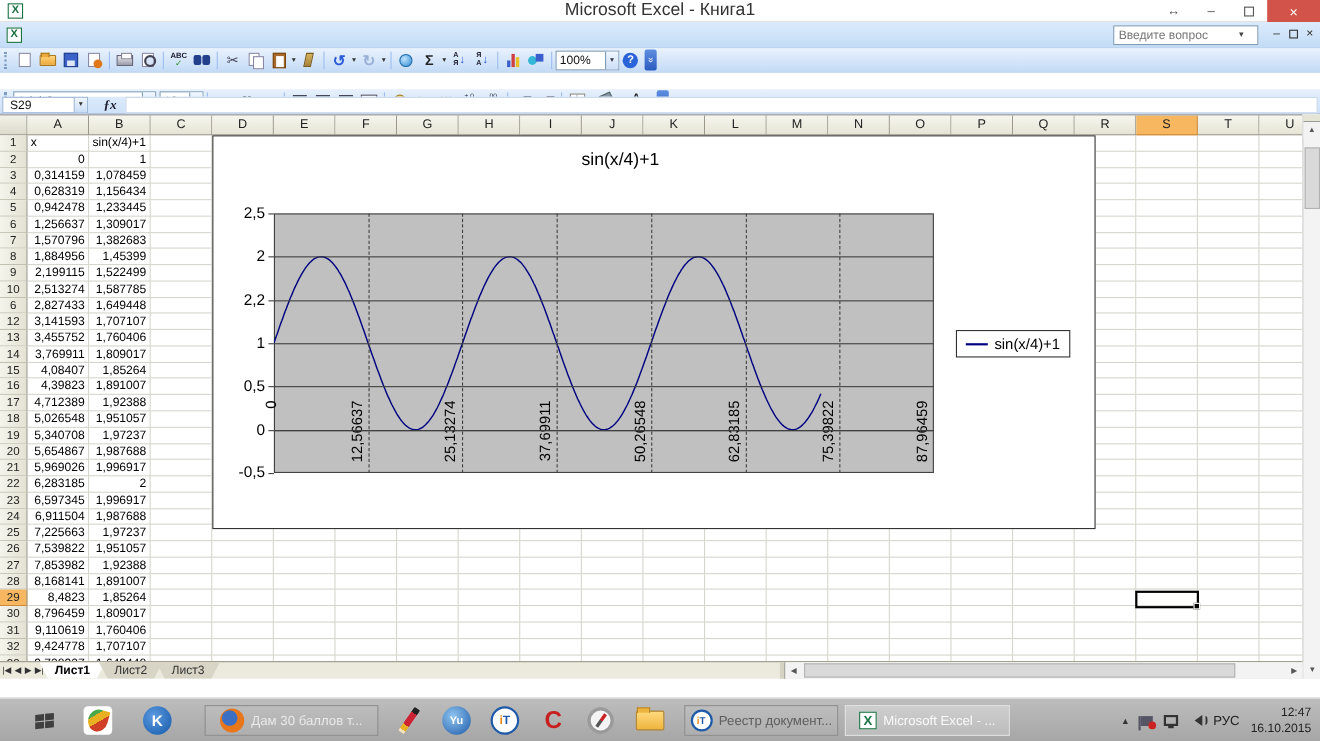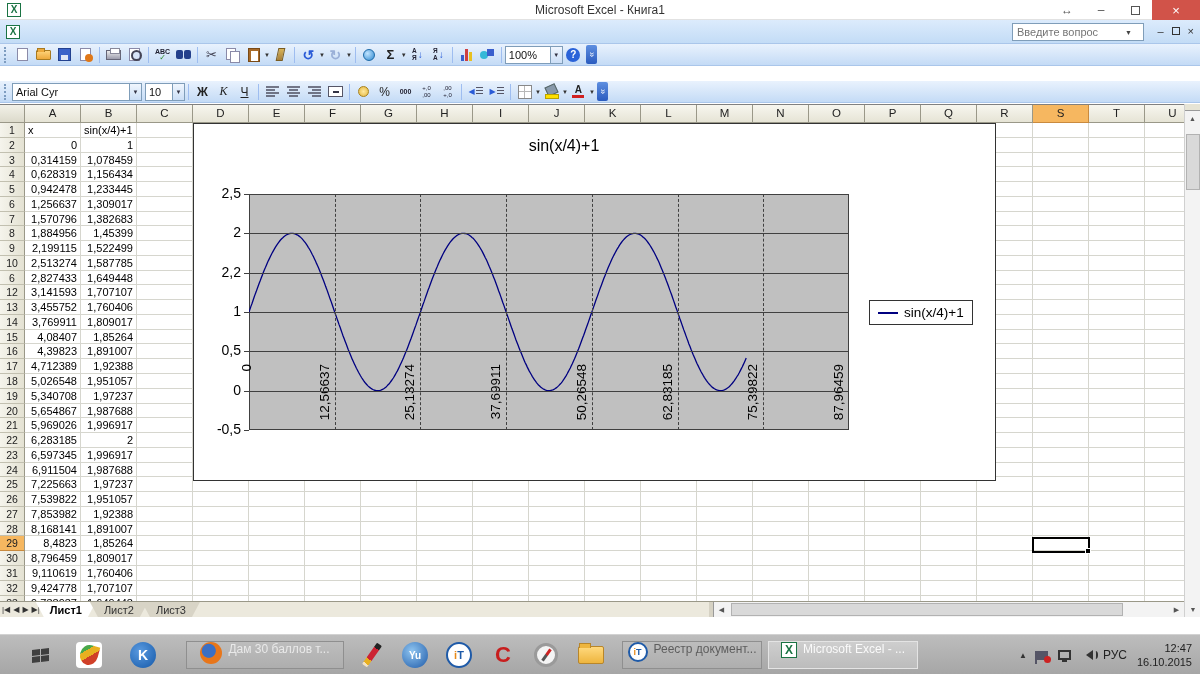--- a/index.html
+++ b/index.html
@@ -2,21 +2,21 @@
 <html><head>
 <meta charset="utf-8">
 <style>
   * { margin:0; padding:0; box-sizing:border-box; }
   html,body { width:1200px; height:674px; overflow:hidden; font-family:"Liberation Sans",sans-serif; }
   .screen { position:relative; width:1200px; height:674px; background:#fff; }
 
   
   .titlebar { position:absolute; left:0; top:0; width:1200px; height:20px; background:#fff; border-bottom:1px solid #e2e2e2; display:flex; align-items:center; }
   .titlebar .app-icon { position:absolute; left:7px; top:3px; }
-  .title-text { width:100%; text-align:center; font-size:12px; color:#333; }
+  .title-text { width:100%; text-align:center; font-size:16px; color:#333; }
   .win-controls { position:absolute; right:0; top:0; height:20px; display:flex; align-items:center; }
   .wc-glyph { width:34px; text-align:center; color:#555; font-size:12px; }
   .wc-restore { width:34px; display:flex; justify-content:center; }
   .wc-restore i { display:block; width:9px; height:9px; border:1px solid #555; }
   .wc-close { width:48px; height:20px; background:#d15349; color:#fff; font-size:13px; display:flex; align-items:center; justify-content:center; }
   .xl-ico { width:14px; height:14px; background:#fff; border:1px solid #1a7343; color:#1a7343; font-weight:bold; font-size:10px; line-height:12px; text-align:center; }
 
   
   .menubar { position:absolute; left:0; top:20px; width:1200px; height:24px; background:linear-gradient(#dcebfc,#c3dcf6); display:flex; align-items:center; border-bottom:1px solid #aac6ea; }
   .menubar .doc-icon { margin:0 8px 0 6px; }
@@ -152,21 +152,21 @@
   
   .statusbar { position:absolute; left:0; top:617px; width:1200px; height:17px; background:#f4f3ee; border-top:1px solid #c0c0c0; font-size:11px; color:#333; }
   .statusbar .ready { position:absolute; left:8px; top:2px; }
   .stbox { position:absolute; top:2px; height:12px; border:1px solid #d4d2c6; }
 
   
   .taskbar { position:absolute; left:0; top:634px; width:1200px; height:40px; background:linear-gradient(#bdbdbd,#a6a6a6); border-top:1px solid #d2d2d2; }
   .tk { position:absolute; top:6px; height:28px; display:flex; align-items:center; justify-content:center; }
   .start-flag { display:grid; grid-template-columns:8px 8px; grid-template-rows:6px 6px; gap:1px; transform:skewY(-6deg); }
   .start-flag i { background:#3f3f3f; display:block; }
-  .task-btn { border:1px solid #8f8f8f; background:linear-gradient(#bdbdbd,#aeaeae); padding:0 6px; display:flex; align-items:flex-start; gap:6px; font-size:12px; color:#e9e9e9; white-space:nowrap; overflow:hidden; }
+  .task-btn { border:1px solid #8f8f8f; background:linear-gradient(#bdbdbd,#aeaeae); padding:0 6px; display:flex; align-items:center; gap:6px; font-size:12px; color:#e9e9e9; white-space:nowrap; overflow:hidden; }
   .task-btn.active { background:linear-gradient(#cecece,#bcbcbc); border-color:#e4e4e4; color:#fafafa; }
   .circle-ico { border-radius:50%; display:flex; align-items:center; justify-content:center; font-weight:bold; }
   .ff-ico { width:22px; height:22px; border-radius:50%; background:radial-gradient(circle at 40% 40%, #3b6fc4 0 35%, #e8761a 40% 75%, #c4540a 100%); }
   .paint-ico { width:26px; height:26px; background:#fff; border-radius:4px; position:relative; overflow:hidden; }
   .paint-ico::after { content:""; position:absolute; left:4px; top:3px; width:18px; height:20px; background:linear-gradient(135deg,#49a84a 0 30%, #e8b020 30% 55%, #d04028 55% 100%); border-radius:50% 0 50% 50%; transform:rotate(15deg); }
   .pencil-ico { width:6px; height:26px; background:linear-gradient(#222 0 20%, #c23 20% 70%, #e8b020 70% 90%, #f4e2c0 90%); transform:rotate(35deg); border-radius:1px; }
   .compass-ico { width:24px; height:24px; border-radius:50%; background:#f4f4f4; border:3px solid #9a9a9a; position:relative; }
   .compass-ico::after { content:""; position:absolute; left:8px; top:2px; width:3px; height:14px; background:linear-gradient(#c22 0 50%, #555 50%); transform:rotate(35deg); }
   .folder-ico { width:26px; height:18px; background:linear-gradient(#ffd97e,#eeb53e); border:1px solid #b8862a; border-radius:2px; position:relative; }
   .folder-ico::before { content:""; position:absolute; left:0; top:-4px; width:10px; height:4px; background:#eeb53e; border:1px solid #b8862a; border-bottom:0; }
@@ -416,20 +416,28 @@
           <b>А</b>
           <i></i>
         </span>
       </span>
     <span class="dd">▼</span>
     <span class="chev">
         <span>»</span>
       </span>
   </div>
 
+  <div class="formulabar">
+    <span class="namebox">
+        <span>S29</span>
+        <span class="dd">▼</span>
+      </span>
+    <span class="fx">ƒx</span>
+    <span class="fbar-field"></span>
+  </div>
 
   <div class="sheet">
     <div class="colheads" id="colheads">
         <div class="ch corner"></div>
         <div class="ch">A</div>
         <div class="ch">B</div>
         <div class="ch">C</div>
         <div class="ch">D</div>
         <div class="ch">E</div>
         <div class="ch">F</div>

